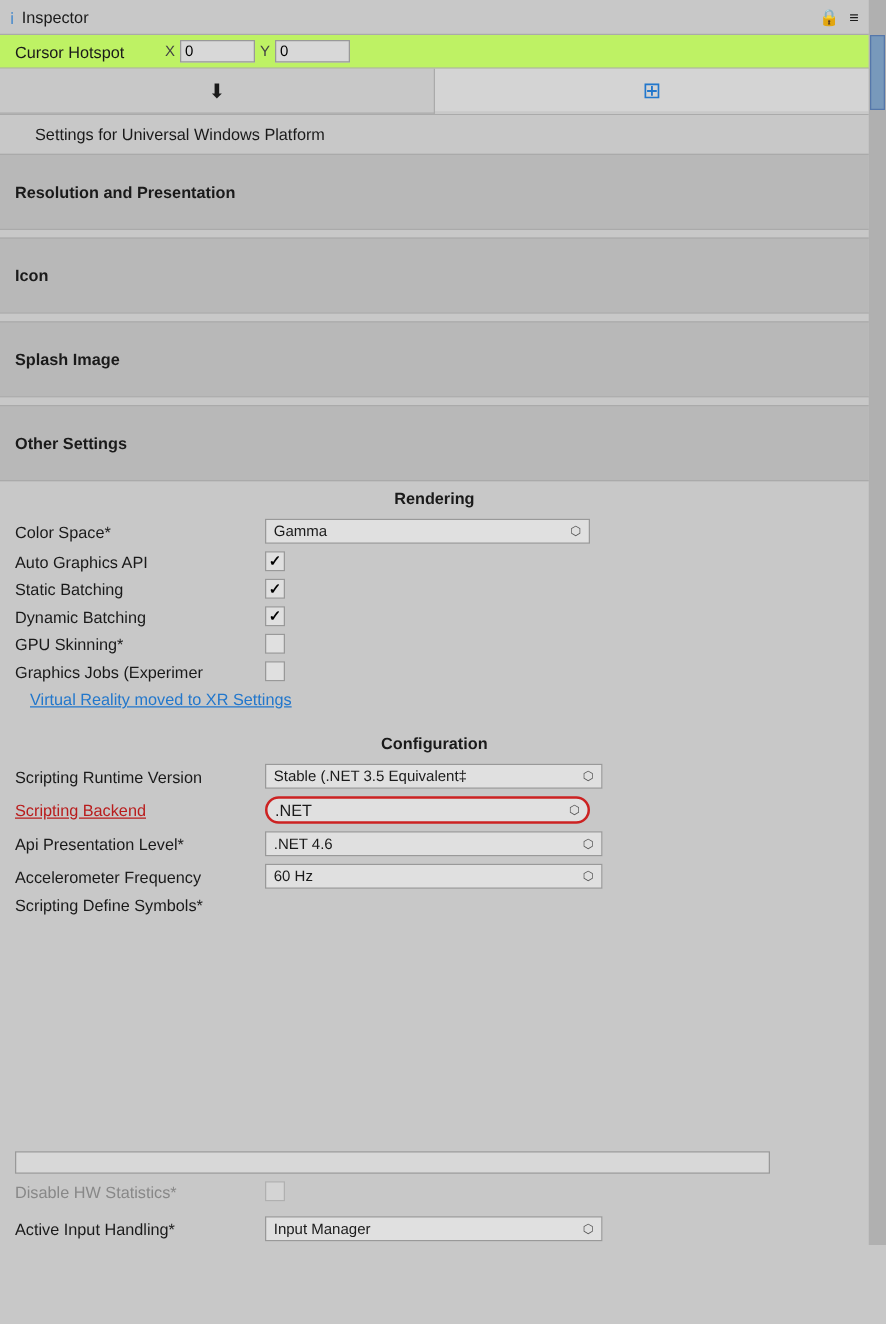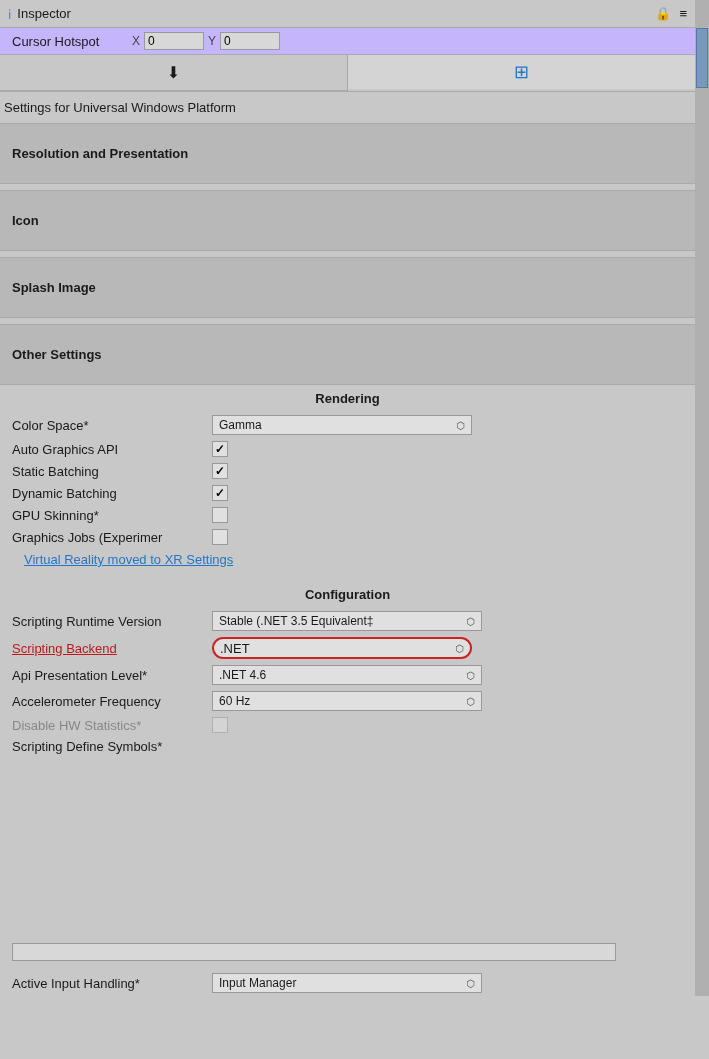--- a/index.html
+++ b/index.html
@@ -47,21 +47,21 @@
     }
 
     .tab.active {
       background: #d4d4d4;
       border-bottom: 2px solid #c8c8c8;
     }
 
     .tab:last-child { border-right: none; }
 
     .settings-title {
-      padding: 8px 4px;
+      padding: 8px 28px;
       font-size: 13px;
       background: #c8c8c8;
     }
 
     .section-header {
       background: #b8b8b8;
       border: 1px solid #aaa;
       border-left: none;
       border-right: none;
       padding: 22px 12px;
@@ -183,21 +183,21 @@
     }
 
     .main-content {
       width: 695px;
     }
 
     .top-bar-cursor {
       display: flex;
       align-items: center;
       padding: 4px 12px;
-      background: #c4b5fd;
+      background: #bef264;
       border-bottom: 1px solid #aaa;
       font-size: 13px;
     }
 
     .cursor-label {
       flex: 0 0 120px;
     }
 
     .cursor-inputs {
       display: flex;
@@ -384,30 +384,30 @@
     <div class="setting-row">
       <span class="setting-label">Accelerometer Frequency</span>
       <div class="setting-value">
         <div class="dropdown" style="min-width:270px;gap:40px;">
           <span class="dropdown-text">60 Hz</span>
           <span class="dropdown-arrow">⬡</span>
         </div>
       </div>
     </div>
 
-    <div class="setting-row">
-      <span class="setting-label disabled">Disable HW Statistics*</span>
-      <div class="setting-value">
-        <div class="checkbox" style="opacity:0.5;"></div>
-      </div>
-    </div>
-
     <div class="setting-row" style="flex-direction:column; align-items:flex-start;">
       <span class="setting-label" style="margin-bottom:4px;">Scripting Define Symbols*</span>
       <input type="text" class="text-input" style="width: 90%; margin-left: 0px;">
+    </div>
+
+    <div class="setting-row">
+      <span class="setting-label disabled">Disable HW Statistics*</span>
+      <div class="setting-value">
+        <div class="checkbox" style="opacity:0.5;"></div>
+      </div>
     </div>
 
     <div class="section-gap" style="height:6px;"></div>
 
     <div class="setting-row">
       <span class="setting-label">Active Input Handling*</span>
       <div class="setting-value">
         <div class="dropdown" style="min-width:270px;">
           <span class="dropdown-text">Input Manager</span>
           <span class="dropdown-arrow">⬡</span>

